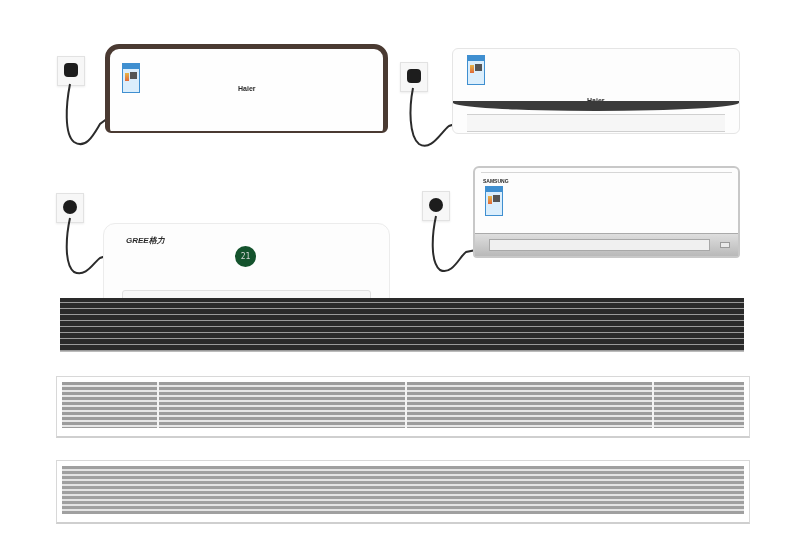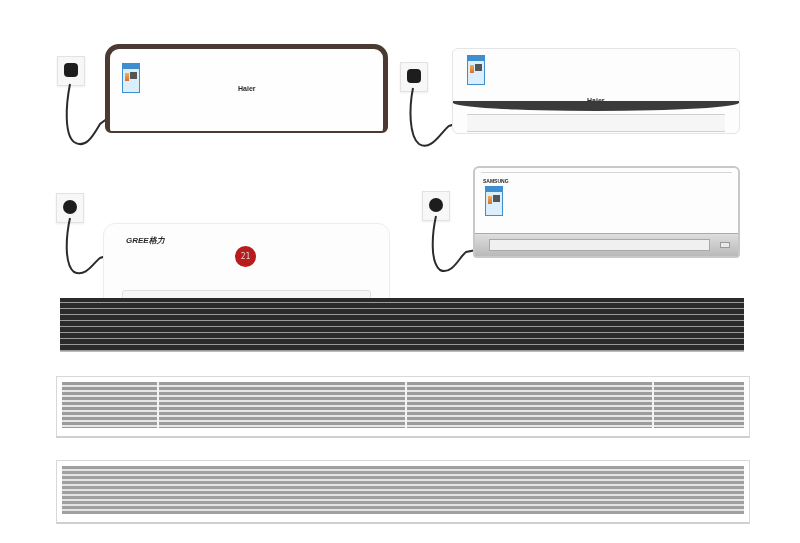--- a/index.html
+++ b/index.html
@@ -19,21 +19,21 @@
   .brand { position: absolute; font-weight: bold; font-size: 7px; color: #2a2a2a; }
 
   
   #ac1 { left: 105px; top: 44px; width: 283px; height: 89px; border: 5px solid #4a3a32; border-bottom: 2px solid #4a3a32; border-radius: 14px 14px 6px 6px; background: #fefefe; }
   
   #ac2 { left: 452px; top: 48px; width: 288px; height: 86px; border: 1px solid #e5e5e5; border-radius: 6px; }
   #ac2 .swoosh { position: absolute; left: 0; right: 0; top: 52px; height: 10px; background: #3a3a3a; border-radius: 0 0 60% 60% / 0 0 100% 100%; }
   #ac2 .vent { position: absolute; left: 14px; right: 14px; top: 65px; height: 16px; border-top: 1px solid #d0d0d0; border-bottom: 1px solid #cfcfcf; background: #f6f6f6; }
   
   #ac3 { left: 103px; top: 177px; width: 287px; height: 89px; border: 1px solid #ececec; border-radius: 12px; margin-top: 46px; }
-  #ac3 .display { position: absolute; left: 131px; top: 22px; width: 21px; height: 21px; border-radius: 50%; background: #b91c1c; color: #d8d8d8; font-size: 8px; text-align: center; line-height: 21px; font-family: "DejaVu Sans Mono", monospace; }
+  #ac3 .display { position: absolute; left: 131px; top: 22px; width: 21px; height: 21px; border-radius: 50%; background: #14532d; color: #d8d8d8; font-size: 8px; text-align: center; line-height: 21px; font-family: "DejaVu Sans Mono", monospace; }
   #ac3 .flap { position: absolute; left: 18px; right: 18px; top: 66px; height: 18px; border: 1px solid #e0e0e0; border-radius: 3px; background: #f7f7f7; }
   
   #ac4 { left: 473px; top: 166px; width: 267px; height: 92px; border: 2px solid #c8c8c8; border-radius: 6px 6px 4px 4px; background: #fdfdfd; }
   #ac4 .topline { position: absolute; left: 6px; right: 6px; top: 4px; height: 1px; background: #d6d6d6; }
   #ac4 .bottom { position: absolute; left: 0; right: 0; bottom: 0; height: 22px; background: linear-gradient(#dedede, #b9b9b9); border-top: 1px solid #aaa; }
   #ac4 .bottom .slot { position: absolute; left: 14px; right: 28px; top: 5px; height: 10px; background: #f0f0f0; border: 1px solid #a8a8a8; }
   #ac4 .bottom .btn { position: absolute; right: 8px; top: 8px; width: 8px; height: 4px; background: #e9e9e9; border: 1px solid #999; }
 
   
   .grille { position: absolute; box-sizing: border-box; }

